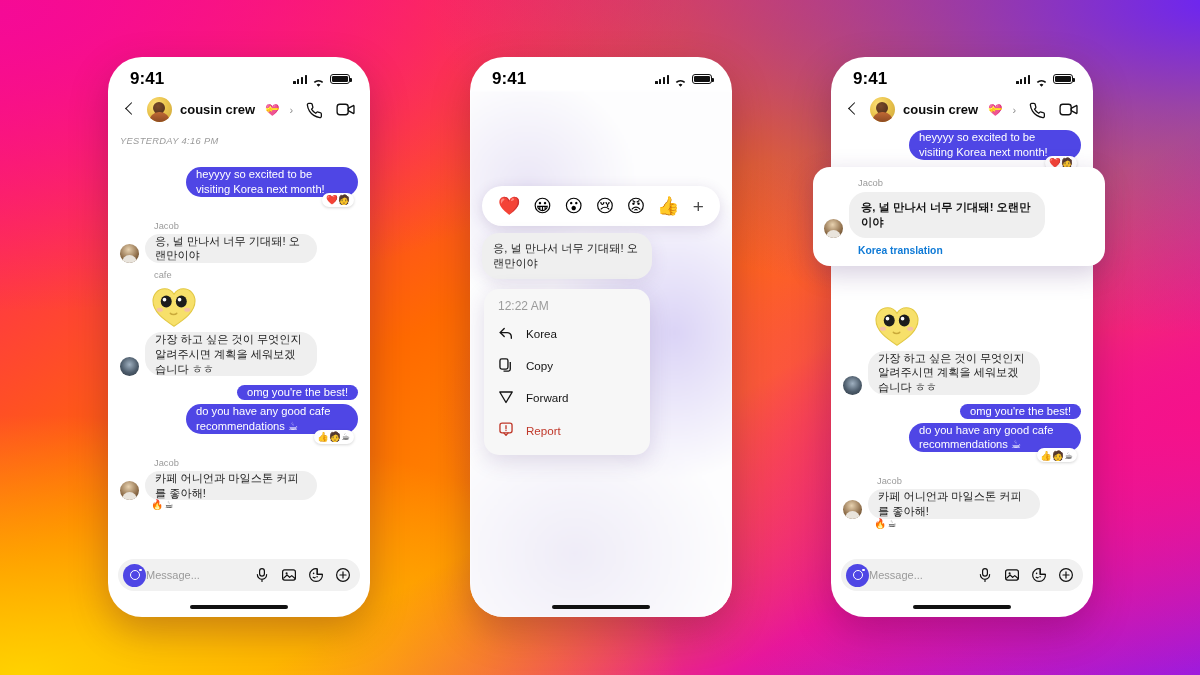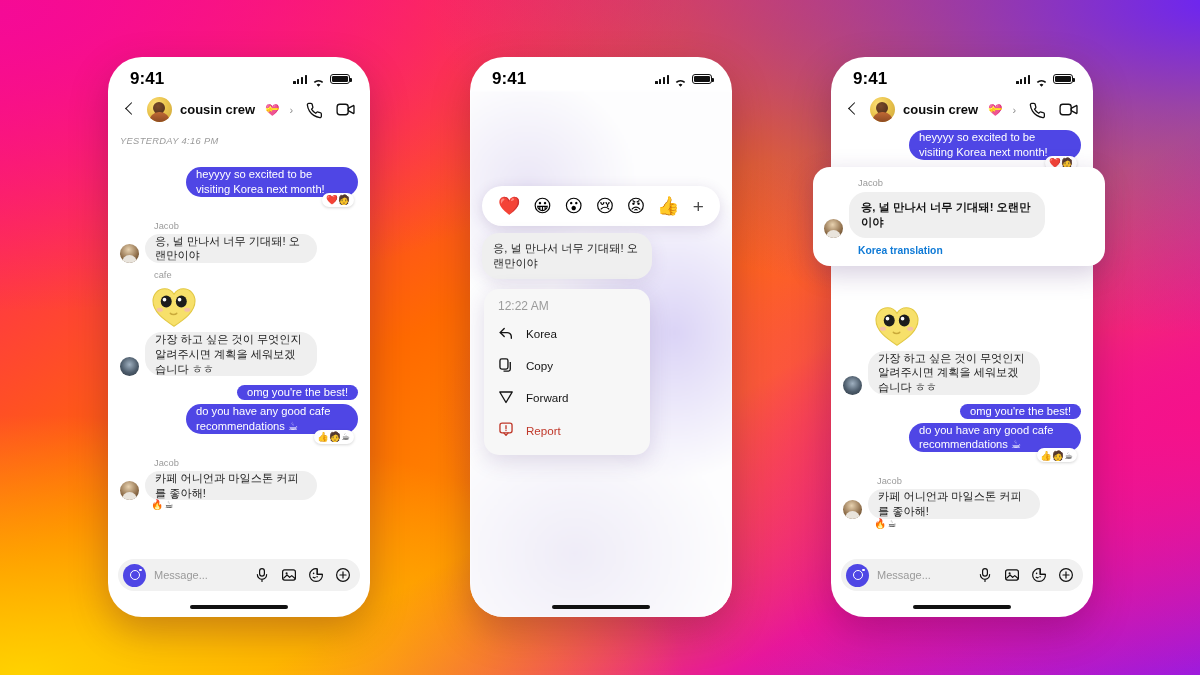--- a/index.html
+++ b/index.html
@@ -111,21 +111,21 @@
   .react-plain { font-size: 10px; letter-spacing: 1px; position: relative; top: -4px; }
 
   
   .sticker { margin: 6px 0 4px 31px; width: 46px; height: 42px; position: relative; }
   .sticker svg { display: block; }
 
   
   .composer {
     position: absolute; left: 10px; right: 10px; bottom: 26px;
     background: #f1f1f1; border-radius: 999px; height: 32px;
-    display: flex; align-items: center; padding: 0 9px 0 5px; gap: 8px;
+    display: flex; align-items: center; padding: 0 9px 0 5px; 
   }
   .cam-btn {
     width: 23px; height: 23px; border-radius: 50%; flex: none;
     background: #4f46e5; display: flex; align-items: center; justify-content: center;
   }
   .cam-btn .lens { width: 10px; height: 10px; border-radius: 50%; border: 1.6px solid #fff; position: relative; }
   .cam-btn .lens::after { content:""; position:absolute; right:-3px; top:-2.5px; width:2.4px; height:2.4px; background:#fff; border-radius:50%; }
   .msg-placeholder { font-size: 11px; color: #9a9a9a; flex: 1; }
   .comp-icons { display: flex; align-items: center; gap: 11px; }
   .comp-icons > span { width: 16px; height: 16px; display: block; }

